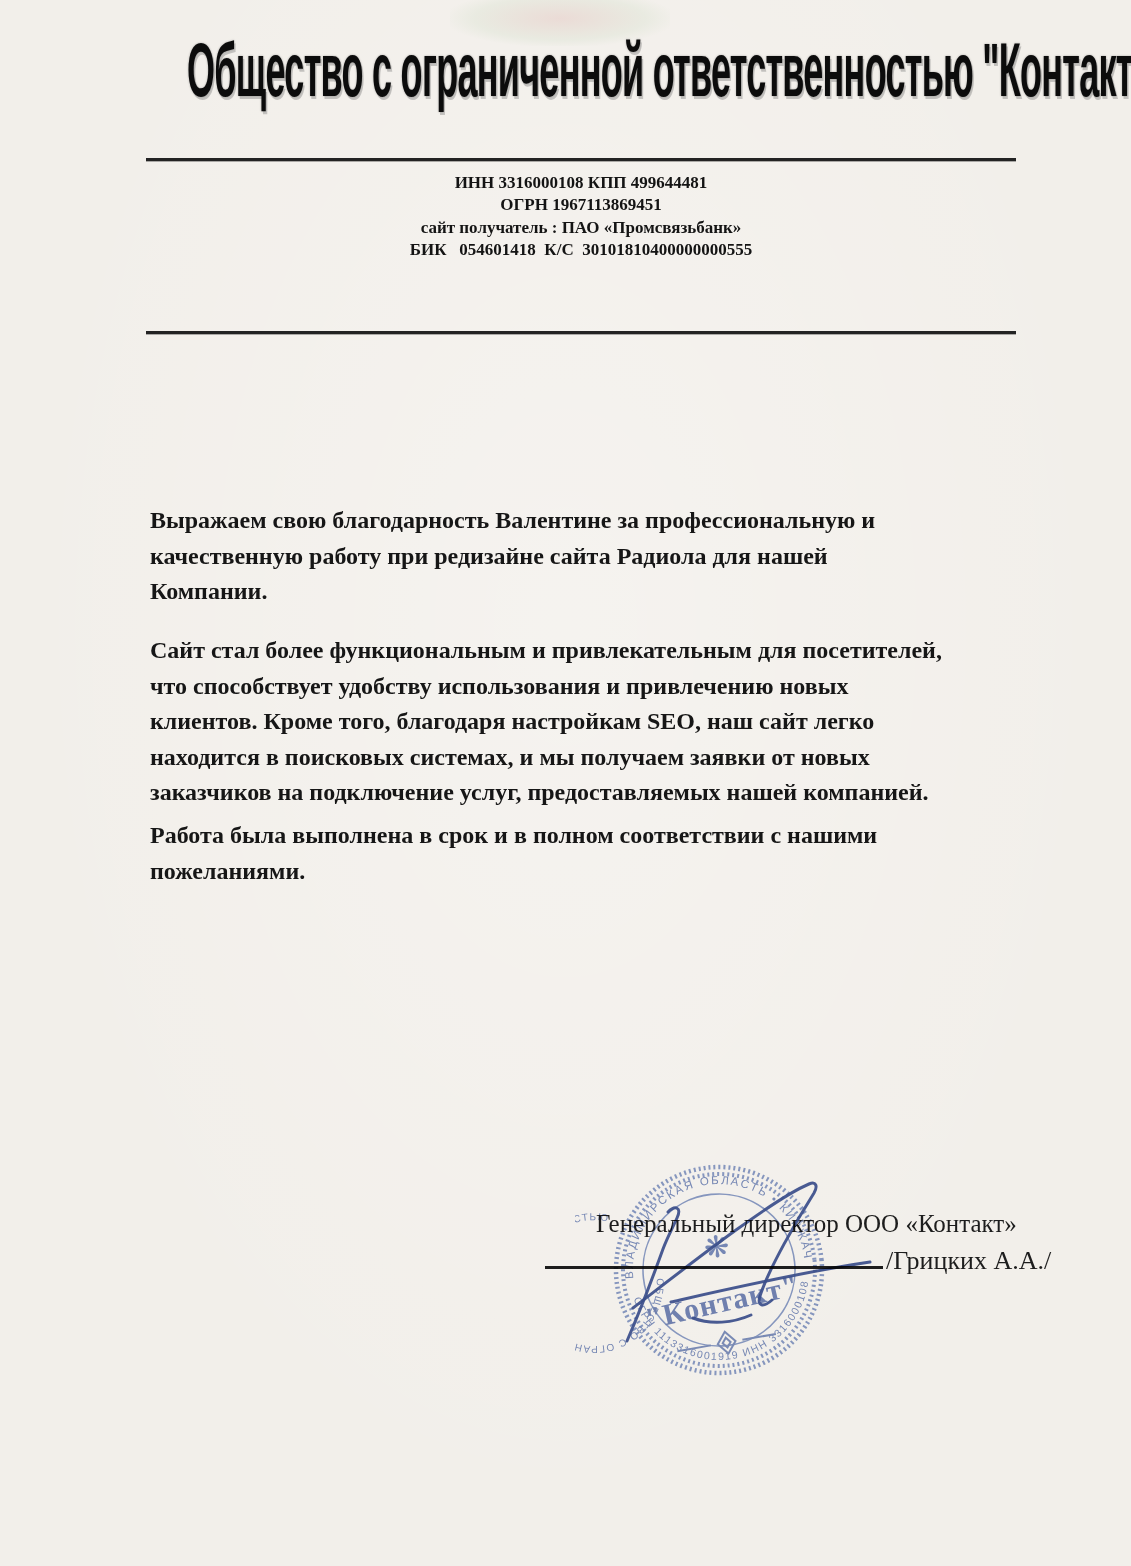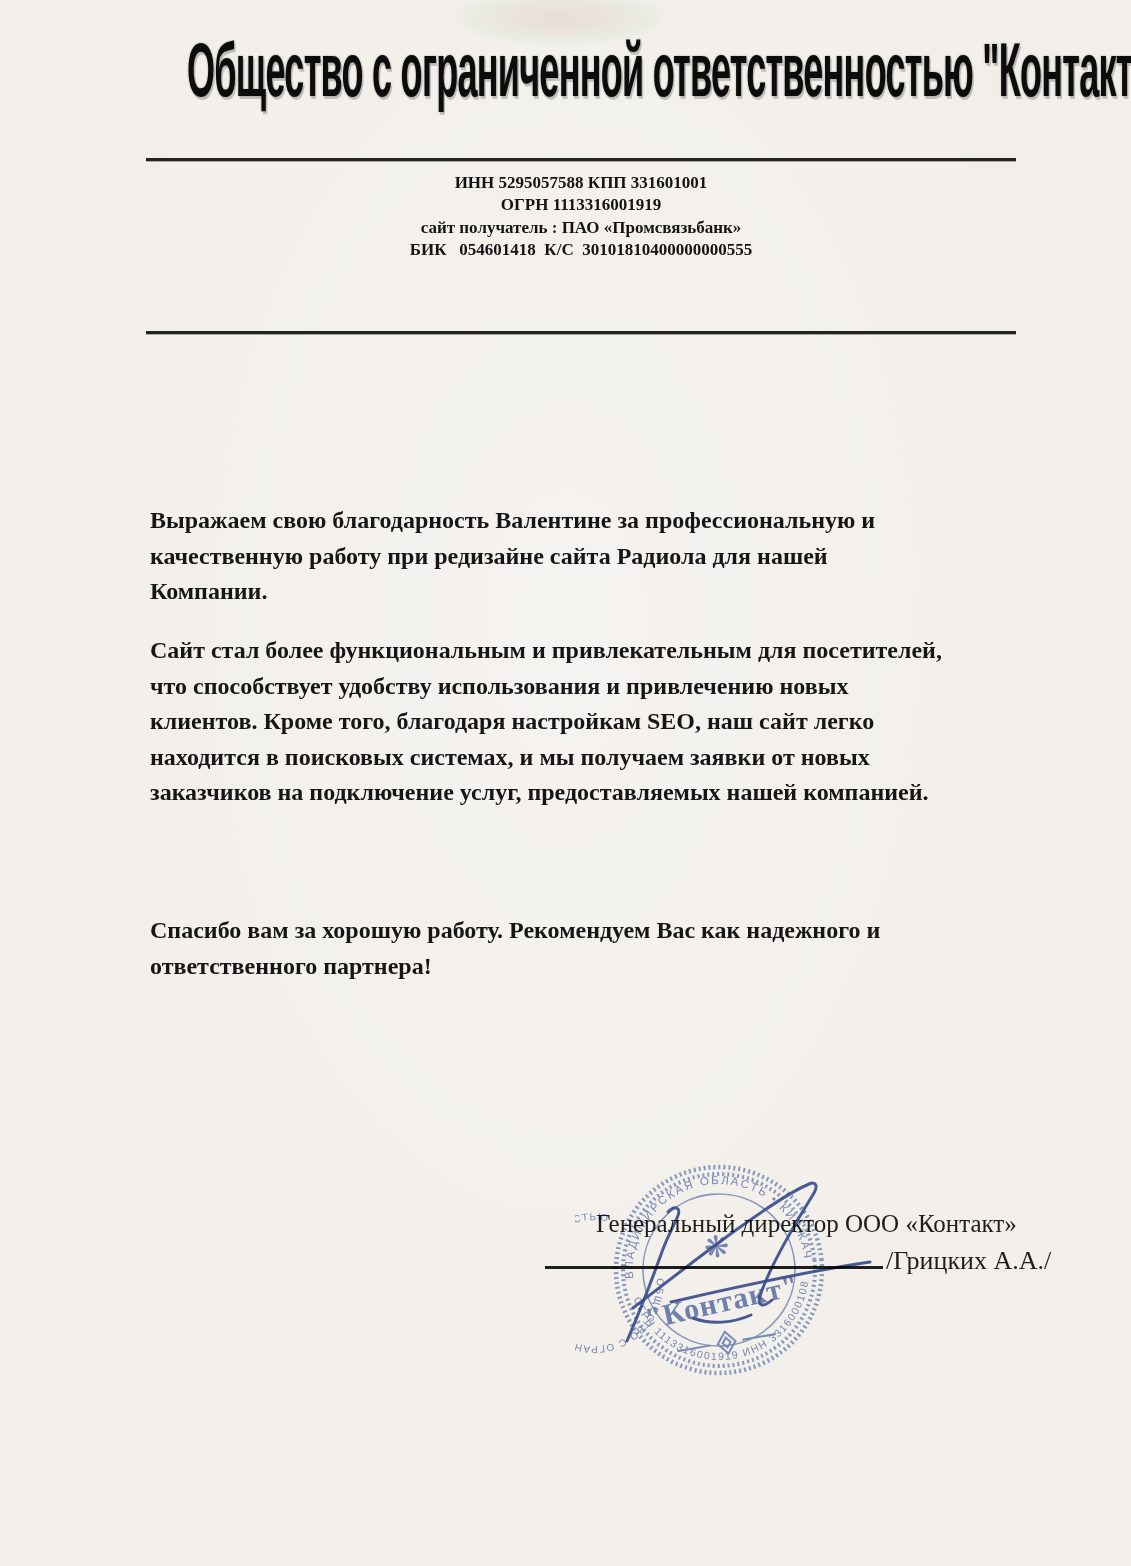--- a/index.html
+++ b/index.html
@@ -72,47 +72,47 @@
 
   <div class="smudge"></div>
 
   <div class="title-wrap">
     <span class="title-text">Общество с ограниченной ответственностью "Контакт"</span>
   </div>
 
   <div class="rule rule-top"></div>
 
   <div class="info">
-    <div class="info-line">ИНН 5295057588 КПП 331601001</div>
-    <div class="info-line">ОГРН 1113316001919</div>
+    <div class="info-line">ИНН 3316000108 КПП 499644481</div>
+    <div class="info-line">ОГРН 1967113869451</div>
     <div class="info-line">сайт получатель : ПАО «Промсвязьбанк»</div>
     <div class="info-line">БИК   054601418  К/С  30101810400000000555</div>
   </div>
 
   <div class="rule rule-bottom"></div>
 
   <div class="para para-2">
     <div>Сайт стал более функциональным и привлекательным для посетителей,</div>
     <div>что способствует удобству использования и привлечению новых</div>
     <div>клиентов. Кроме того, благодаря настройкам SEO, наш сайт легко</div>
     <div>находится в поисковых системах, и мы получаем заявки от новых</div>
     <div>заказчиков на подключение услуг, предоставляемых нашей компанией.</div>
   </div>
 
   <div class="para para-1">
     <div>Выражаем свою благодарность Валентине за профессиональную и</div>
     <div>качественную работу при редизайне сайта Радиола для нашей</div>
     <div>Компании.</div>
   </div>
 
+  <div class="para para-3">
+    <div>Работа была выполнена в срок и в полном соответствии с нашими</div>
+    <div>пожеланиями.</div>
+  </div>
 
-  <div class="para para-4">
-    <div>Спасибо вам за хорошую работу. Рекомендуем Вас как надежного и</div>
-    <div>ответственного партнера!</div>
-  </div>
 
   <div class="sig-role">Генеральный директор ООО «Контакт»</div>
   <div class="sig-line"></div>
   <div class="sig-name">/Грицких А.А./</div>
 
   <svg class="stamp-svg" width="300" height="245" viewBox="0 0 300 245" xmlns="http://www.w3.org/2000/svg">
     <defs>
       <path id="arcTop" d="M 58,120 A 86,86 0 0 1 230,120"></path>
       <path id="arcBot" d="M 54,120 A 90,90 0 0 0 234,120"></path>
       <path id="ringInner" d="M 81,120 A 63,63 0 1 1 81,119.9"></path>

